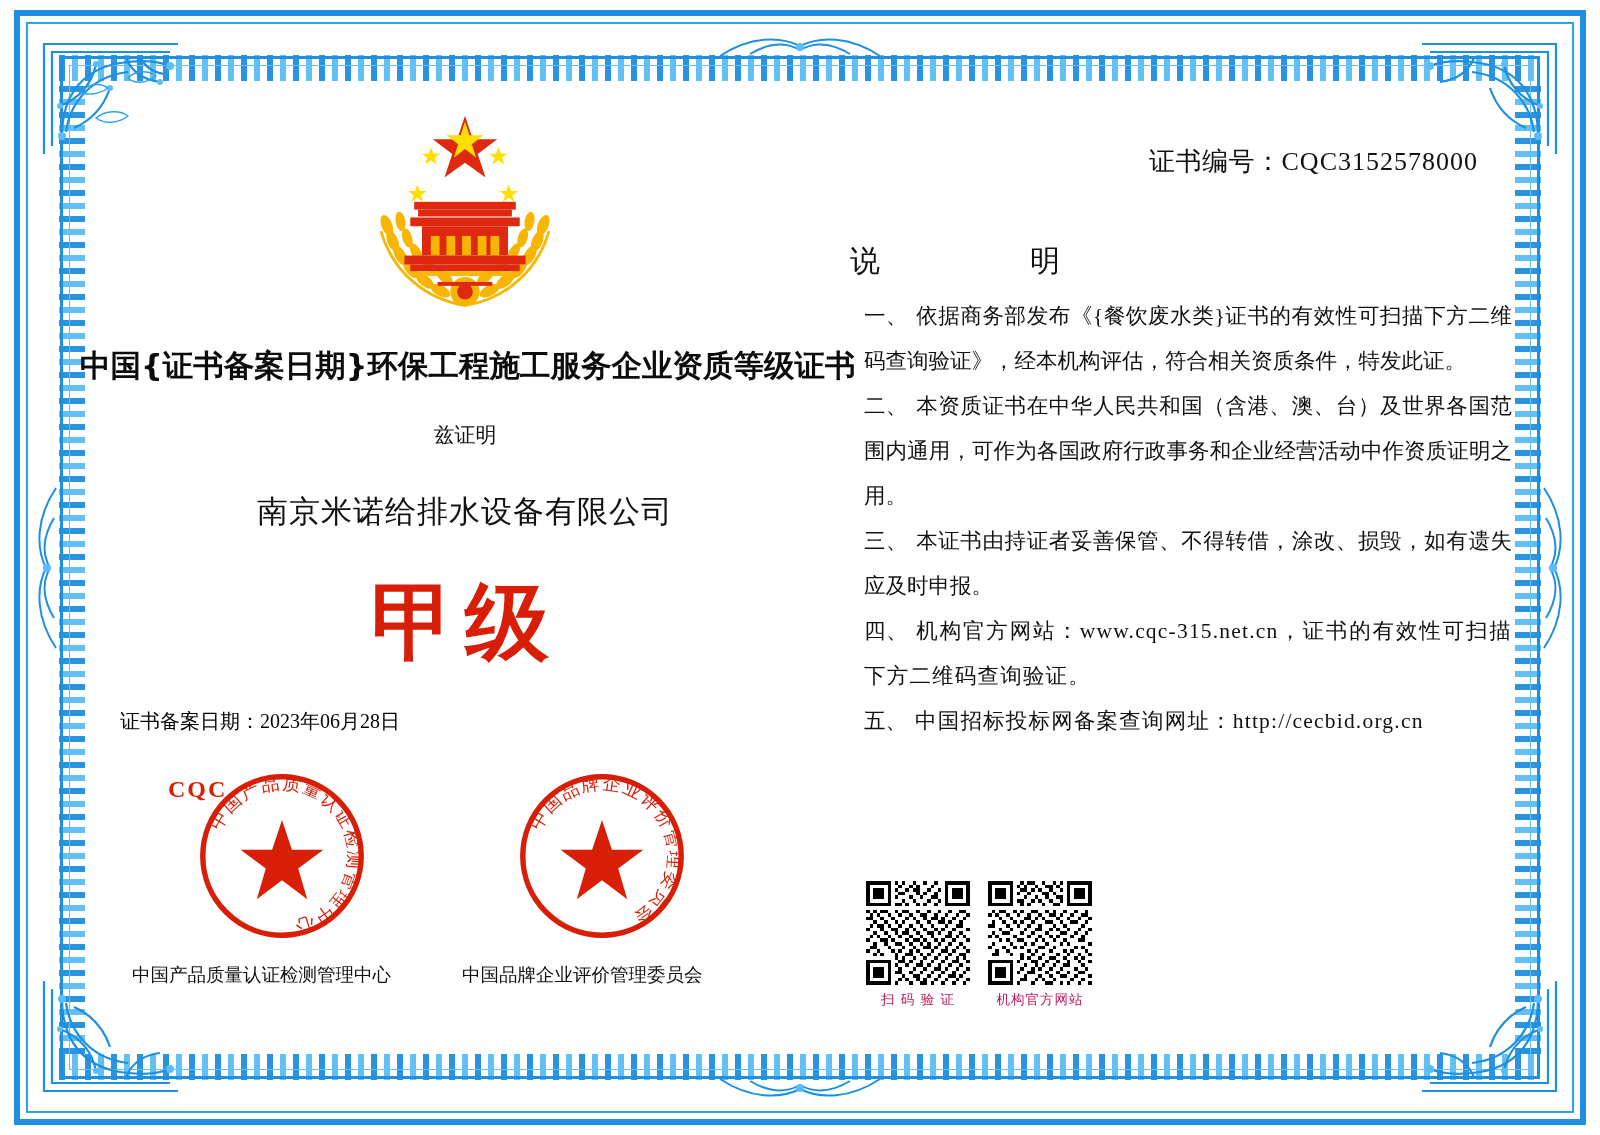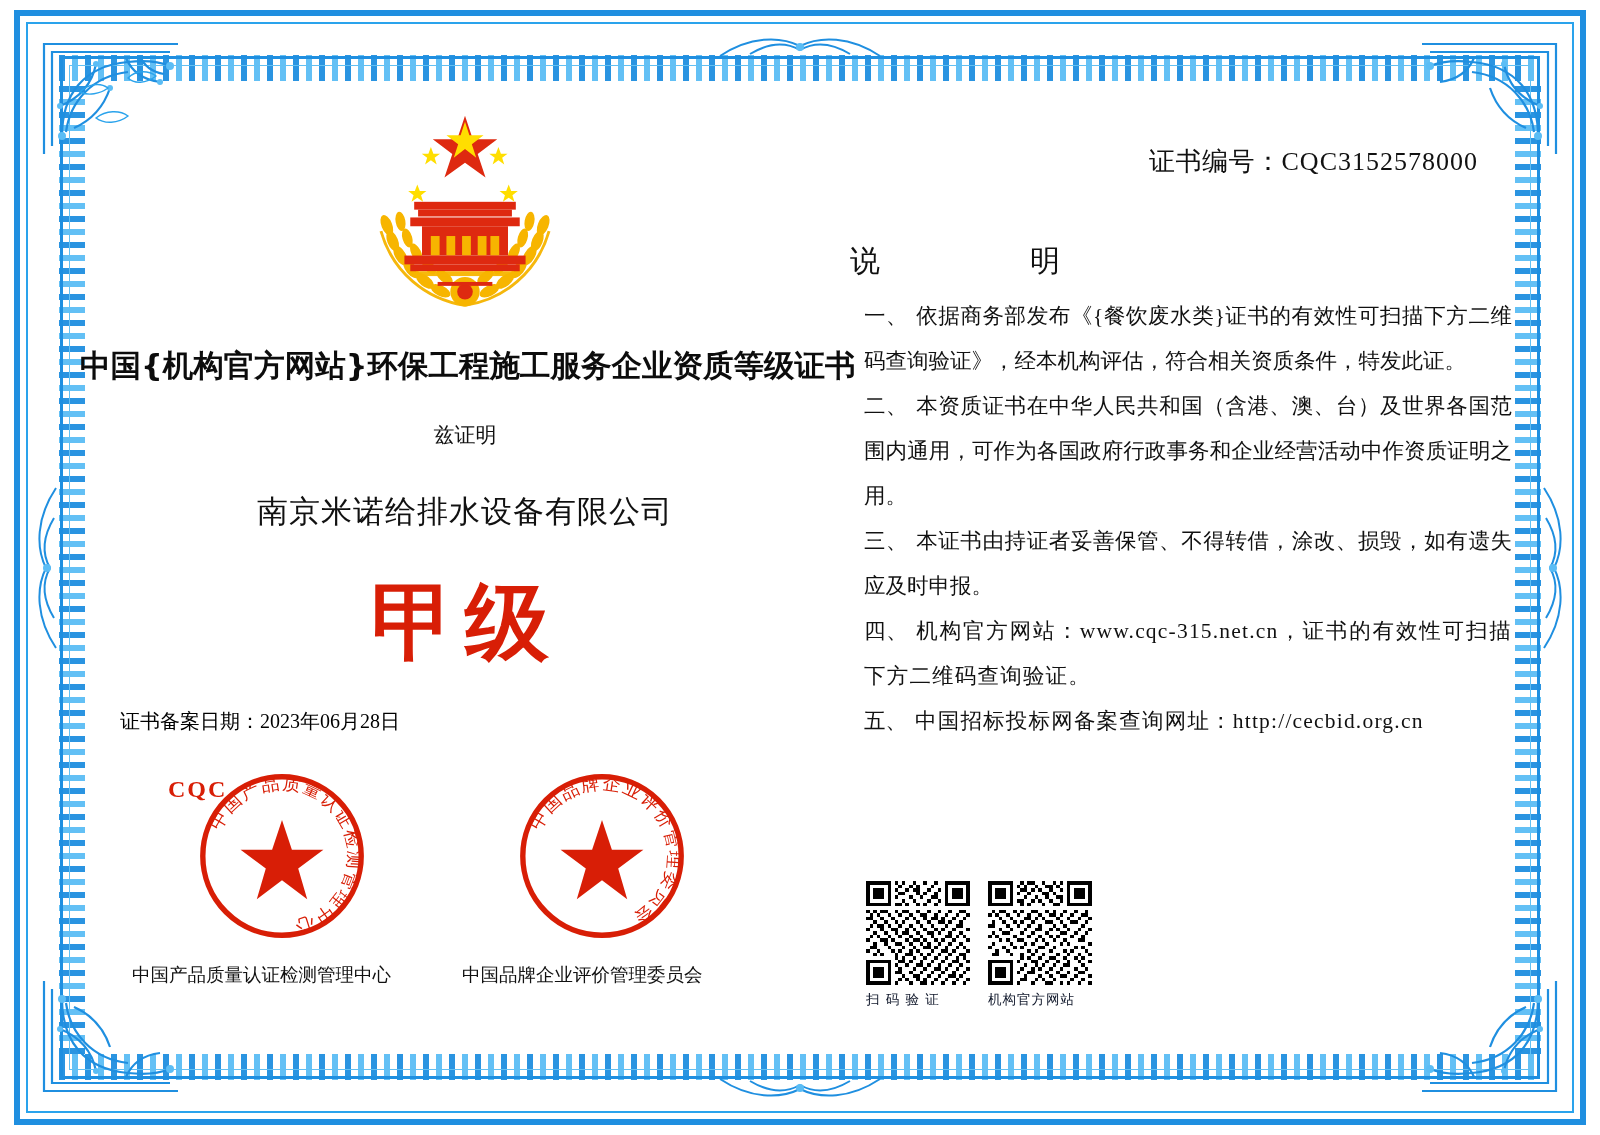--- a/index.html
+++ b/index.html
@@ -276,23 +276,24 @@
     background: #fff;
   }
   .qr svg { display: block; width: 104px; height: 104px; }
   .qr-captions {
     display: flex;
     gap: 18px;
     margin-top: 6px;
   }
   .qr-cap {
     width: 104px;
+    text-align: center;
     font-family: "DejaVu Sans", sans-serif;
     font-size: 13.5px;
-    color: #0f172a;
+    color: #be185d;
     letter-spacing: 1px;
   }
 </style>
 </head>
 <body>
 
 <div class="certificate">
 
   <div class="frame-outer"></div>
   <div class="frame-band"></div>
@@ -501,21 +502,21 @@
           <g fill="#f7b500">
             <circle cx="110" cy="188" r="15"></circle>
             <circle cx="110" cy="188" r="8" fill="#de2910"></circle>
           </g>
           <g fill="#de2910">
             <rect x="82" y="178" width="56" height="4"></rect>
           </g>
         </svg>
       </div>
 
-      <div class="cert-title">中国{机构官方网站}环保工程施工服务企业资质等级证书</div>
+      <div class="cert-title">中国{证书备案日期}环保工程施工服务企业资质等级证书</div>
       <div class="cert-sub">兹证明</div>
       <div class="company-name">南京米诺给排水设备有限公司</div>
       <div class="grade">甲级</div>
 
       <div class="dates">
         <div>
           <span>证书备案日期：</span><span>2023年06月28日</span>
         </div>
       </div>
 

